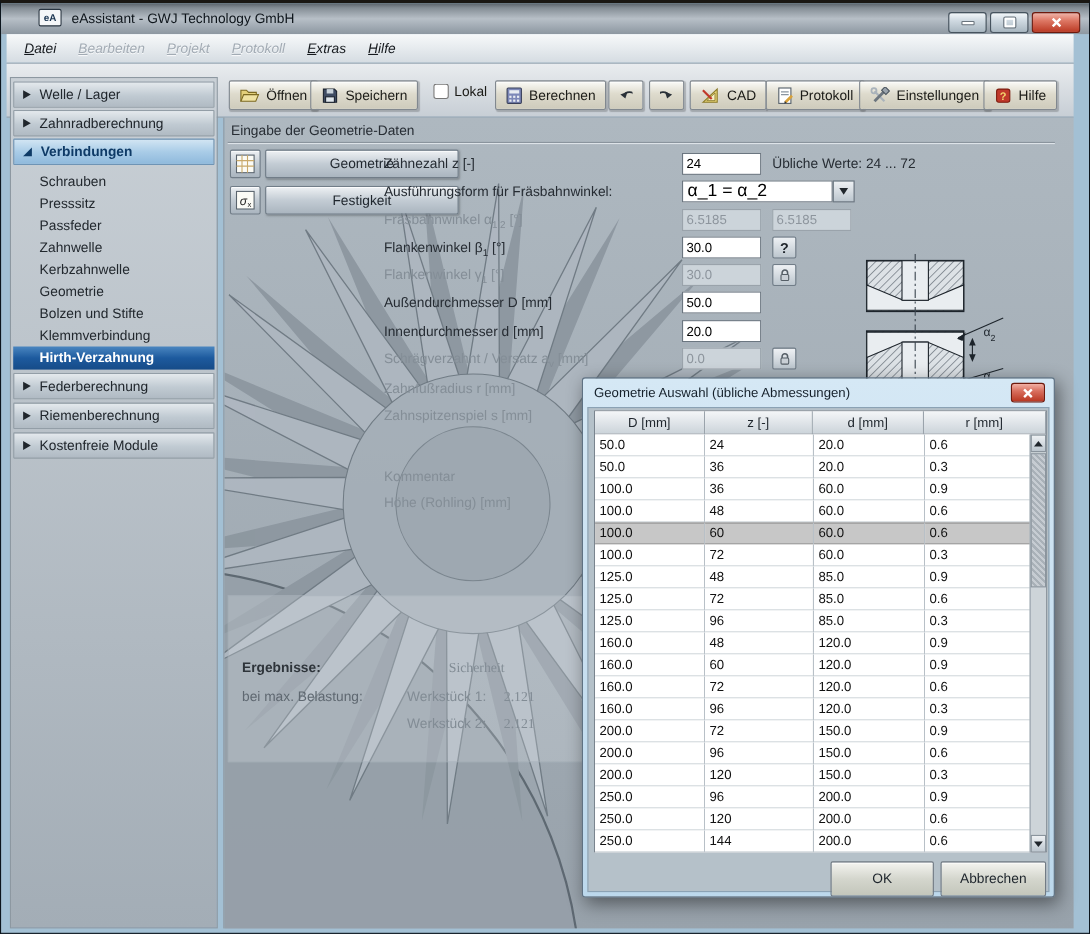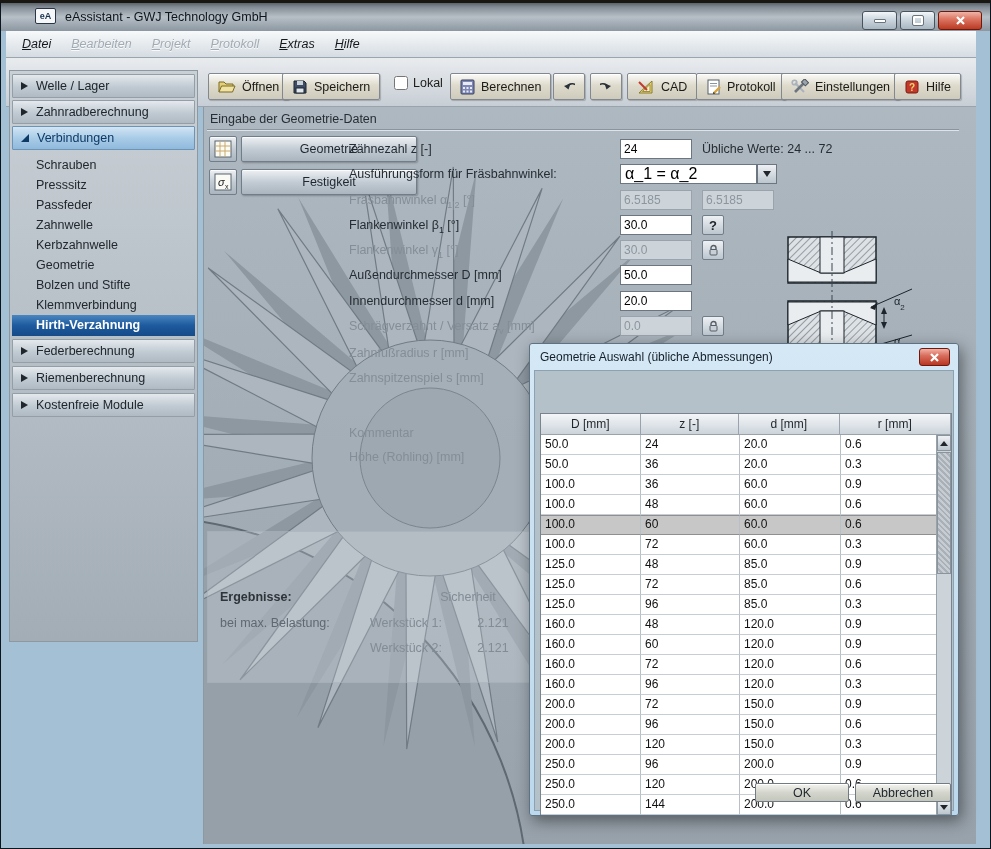--- a/index.html
+++ b/index.html
@@ -35,27 +35,27 @@
 .band { position:absolute; left:5px; top:55px; width:970px; height:49px;
   background:linear-gradient(#e9ecef,#c7ced5); border-bottom:1px solid #98a3ac; }
 .tbtn { position:absolute; top:15px; height:27px; display:flex; align-items:center; gap:6px;
   padding:0 9px; font-size:12.5px; color:#1b1b17;
   background:linear-gradient(#fbfbf8,#dedbcd 45%,#cecbbc); border:1px solid #81888f;
   border-radius:2px; box-shadow:inset 0 1px 0 #fff, 1px 1px 1px rgba(0,0,0,.2); }
 .chkwrap { position:absolute; left:388px; top:18px; display:flex; align-items:center; gap:5px;
   font-size:12.5px; color:#1b1b17; }
 
 
-.sidebar { position:absolute; left:8px; top:67px; width:189px; height:572px;
+.sidebar { position:absolute; left:8px; top:67px; width:189px; height:774px;
   background:linear-gradient(180deg,#c9d0d6,#a3adb6); border:1px solid #8d98a1; }
 .sgroup { position:absolute; left:2px; width:183px; height:24px; display:flex; align-items:center;
   gap:8px; padding-left:8px; font-size:12.5px; color:#20262c;
   background:linear-gradient(#e4e9ed,#c0cad2 55%,#b0bac3); border:1px solid #939ea7; border-radius:1px; }
 .sgroup.expanded { background:linear-gradient(#d2e5f3,#a9cce7 50%,#8fb9dc); border-color:#6e94b5;
-  color:#0e3a66; font-weight:normal; }
+  color:#0e3a66; font-weight:bold; }
 .tri-r { width:0; height:0; border-left:7px solid #20262c; border-top:4px solid transparent;
   border-bottom:4px solid transparent; }
 .tri-dr { width:0; height:0; border-bottom:8px solid #0e3a66; border-left:8px solid transparent; }
 .sitem { position:absolute; left:2px; width:183px; height:20px; line-height:20px;
   padding-left:24px; font-size:12.5px; color:#22282e; }
 .sitem.selected { background:linear-gradient(#4a86c0,#1d5a9e 50%,#164b88); color:#fff;
   font-weight:bold; height:21px; line-height:21px; }
 
 
 .content { position:absolute; left:202px; top:104px; width:773px; height:737px;
@@ -84,43 +84,43 @@
   background:linear-gradient(#eef1f4,#bcc6ce); border:1px solid #6b7680;
   display:flex; align-items:center; justify-content:center; }
 .selarrow .tri-d { width:0; height:0; border-top:6px solid #20262c; border-left:4px solid transparent;
   border-right:4px solid transparent; }
 .sqbtn { position:absolute; left:498px; width:22px; height:20px;
   background:linear-gradient(#eef1f4,#bcc6ce); border:1px solid #717d88; border-radius:2px;
   display:flex; align-items:center; justify-content:center; font-weight:bold; font-size:13px; color:#20262c; }
 .hint { position:absolute; left:498px; font-size:12.5px; color:#262c33; white-space:nowrap; }
 
 
-.results { position:absolute; left:3px; top:424px; width:400px; height:152px;
+.results { position:absolute; left:3px; top:434px; width:400px; height:152px;
   background:rgba(236,241,244,.22); border:1px solid rgba(160,170,180,.45); }
 .res-t { position:absolute; font-size:12.5px; }
 .bold { font-weight:bold; color:#2e343a; }
 .gray { color:#828c95; }
 .midgray { color:#5f6871; }
-.right { text-align:center; }
+.right { text-align:left;font-family:Liberation Serif, serif; }
 
 
 .tech { position:absolute; left:570px; top:124px; }
 
 
 .dialog { position:absolute; left:528px; top:340px; width:430px; height:473px;
   background:linear-gradient(#d5e8f5,#bcd8ec); border:1px solid #5f7283; border-radius:3px;
   box-shadow:3px 5px 16px rgba(0,0,0,.45); }
 .dlg-title { position:absolute; left:10px; top:6px; font-size:12px; color:#15202a; }
 .dlg-close { position:absolute; right:8px; top:4px; width:31px; height:18px;
   background:linear-gradient(#f2b1a5,#d9705f 40%,#b93722); border:1px solid #6e190c;
   border-radius:3px; display:flex; align-items:center; justify-content:center; }
 .dlg-inner { position:absolute; left:4px; right:4px; top:26px; bottom:4px; background:#b5c1c9;
   border:1px solid #8ba2b4; }
 .tbl { position:absolute; left:10px; top:29px; width:412px; height:402px; background:#fff;
-  border:1px solid #7a848e;margin-top:40px; }
+  border:1px solid #7a848e; }
 .thead { display:flex; height:21px; }
 .th { background:linear-gradient(#f4f6f8,#ccd4da); border-right:1px solid #9aa3ab;
   border-bottom:1px solid #9aa3ab; font-size:12px; color:#1f262d; text-align:center; line-height:20px; }
 .tbody { position:absolute; left:0; top:21px; width:397px; }
 .trow { display:flex; height:20px; }
 .tc { font-size:12px; color:#111; padding-left:4px; line-height:19px; border-right:1px solid #b8c0c7;
   border-bottom:1px solid #c6cdd3; background:#fff; }
 .trow.selected .tc { background:#c7c7c7; border-bottom-color:#8f8f8f; border-top:1px solid #8f8f8f;
   line-height:17px; }
 .c0 { width:100px; } .c1 { width:99px; } .c2 { width:101px; } .c3 { width:97px; }
@@ -130,21 +130,21 @@
 .sb-btn { position:absolute; left:0; width:14px; height:16px;
   background:linear-gradient(#eef1f4,#bcc6ce); border:1px solid #8a949d;
   display:flex; align-items:center; justify-content:center; }
 .sb-up { top:0; } .sb-down { bottom:0; }
 .tri-u { width:0; height:0; border-bottom:5px solid #20262c; border-left:4px solid transparent;
   border-right:4px solid transparent; }
 .tri-dn { width:0; height:0; border-top:5px solid #20262c; border-left:4px solid transparent;
   border-right:4px solid transparent; }
 .sb-thumb { position:absolute; left:0; top:17px; width:14px; height:122px;
   background:repeating-linear-gradient(45deg,#c6ccd2 0 2px,#a9b1b8 2px 4px); border:1px solid #8a949d; }
-.dlg-btn { position:absolute; top:439px; height:19px; font-size:12.5px; color:#1f262d;
+.dlg-btn { position:absolute; top:439px; height:32px; font-size:12.5px; color:#1f262d;
   background:linear-gradient(#f4f4f0,#d4d6cd 50%,#c3c6bb); border:1px solid #727b84; border-radius:2px;
   box-shadow:inset 0 1px 0 #fff; display:flex; align-items:center; justify-content:center; }
 </style>
 </head>
 <body>
 
 <div class="window">
 
   <div class="titlebar">
     <div class="app-icon">eA</div>

